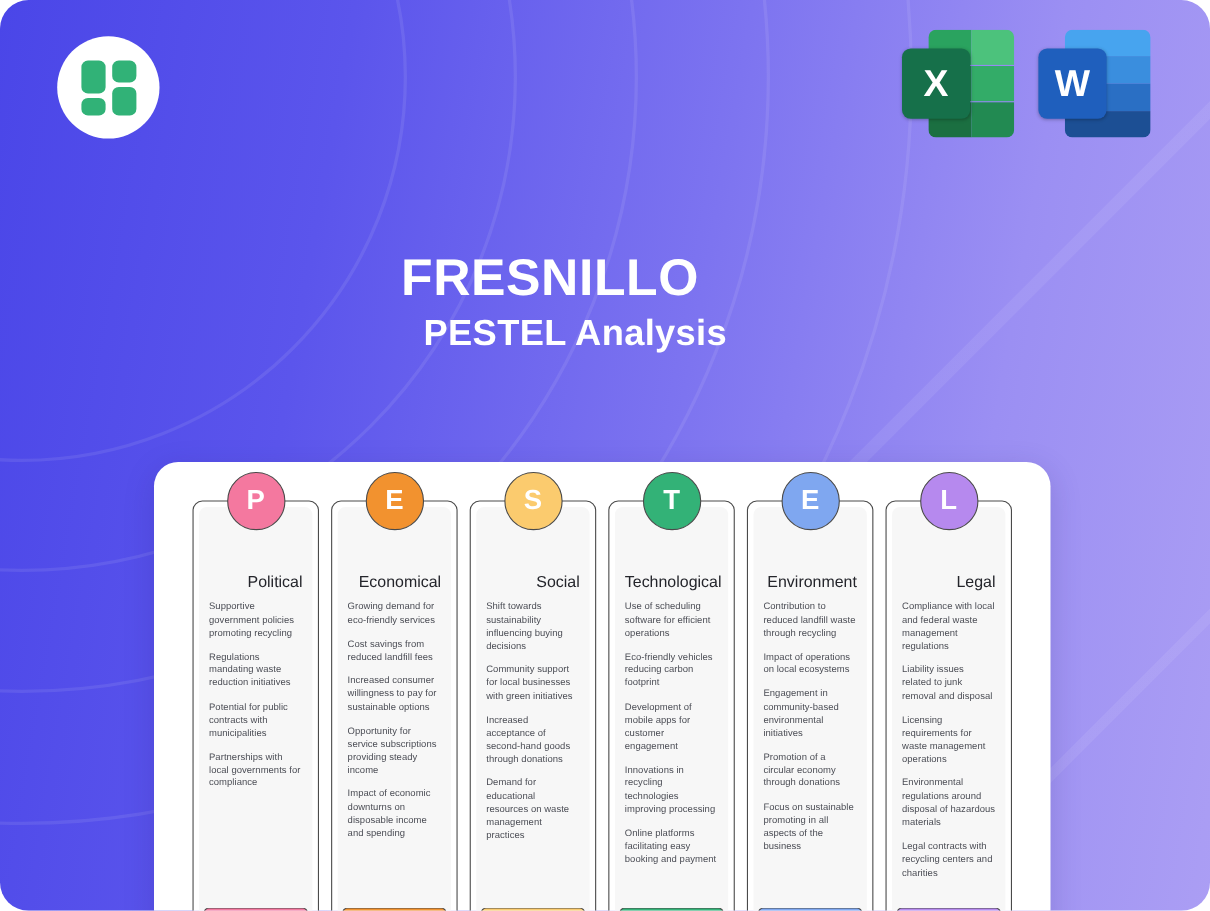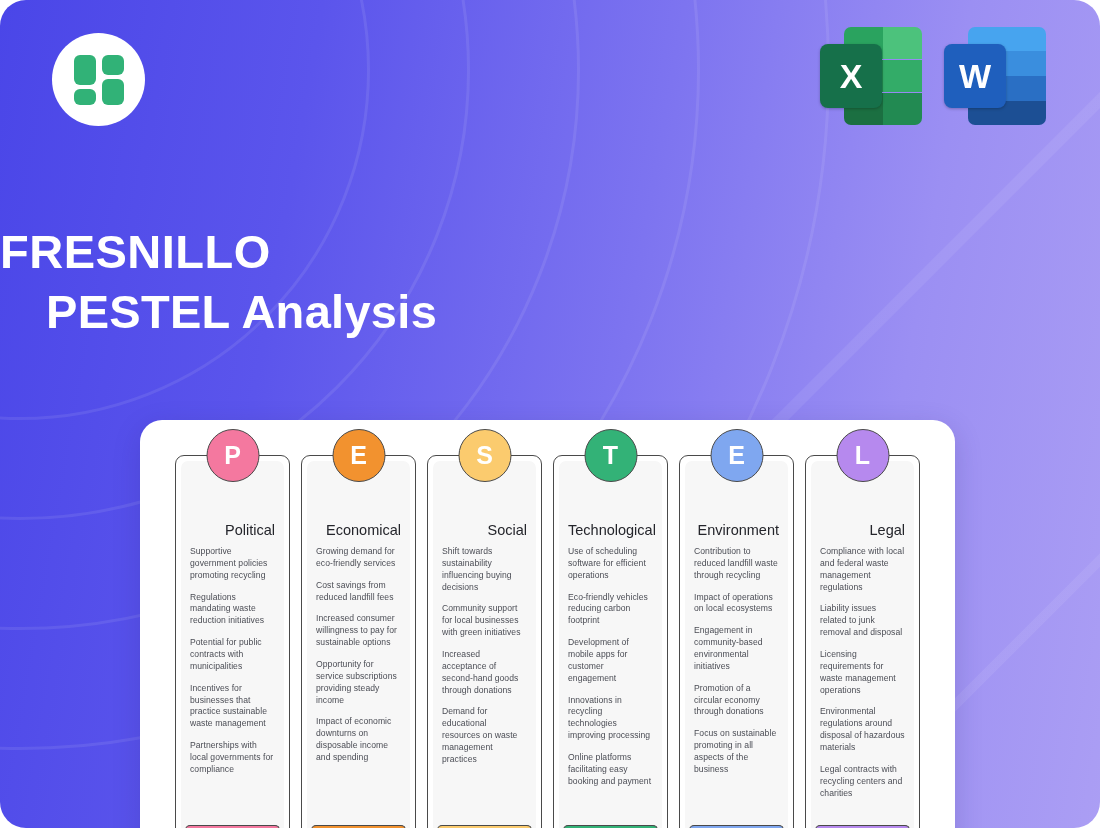--- a/index.html
+++ b/index.html
@@ -47,24 +47,24 @@
     border-radius:8px; color:#fff; font-weight:bold; font-size:34px;
     display:flex; align-items:center; justify-content:center;
     box-shadow:0 1px 3px rgba(0,0,0,0.25);
   }
   #excel-icon .badge { background:#16704a; }
   #word-icon  .badge { background:#1f5fbd; }
 
   
   #title {
     position:absolute; left:0; top:222px; width:1000px;
-    text-align:left; color:#ffffff;
+    text-align:center; color:#ffffff;
   }
   #title .l1 { font-size:47px; font-weight:bold; letter-spacing:0.5px; line-height:1.28; }
-  #title .l2 { font-size:47px; font-weight:bold; letter-spacing:0.3px; line-height:1.28;margin-left:46px; }
+  #title .l2 { font-size:33px; font-weight:bold; letter-spacing:0.3px; line-height:1.28;margin-left:46px; }
 
   
   #panel {
     position:absolute; left:140px; top:420px; width:815px; height:440px;
     background:#ffffff; border-radius:22px;
     box-shadow:0 8px 28px rgba(40,30,110,0.18);
     overflow:hidden;
   }
   #cards {
     position:absolute; left:35px; top:35px; right:35px; bottom:0;
@@ -156,21 +156,20 @@
 
   <div id="panel">
     <div id="cards">
         <div class="card">
           <div class="card-inner">
             <div class="card-title">Political</div>
             <div class="bullets">
               <div class="bullet">Supportive government policies promoting recycling</div>
               <div class="bullet">Regulations mandating waste reduction initiatives</div>
               <div class="bullet">Potential for public contracts with municipalities</div>
-              <div class="bullet">Incentives for businesses that practice sustainable waste management</div>
               <div class="bullet">Partnerships with local governments for compliance</div>
             </div>
           </div>
           <div class="footer-strip" style="background: rgb(244, 120, 159);"></div>
           <div class="circle" style="background: rgb(244, 120, 159);">P</div>
         </div>
         <div class="card">
           <div class="card-inner">
             <div class="card-title">Economical</div>
             <div class="bullets">

